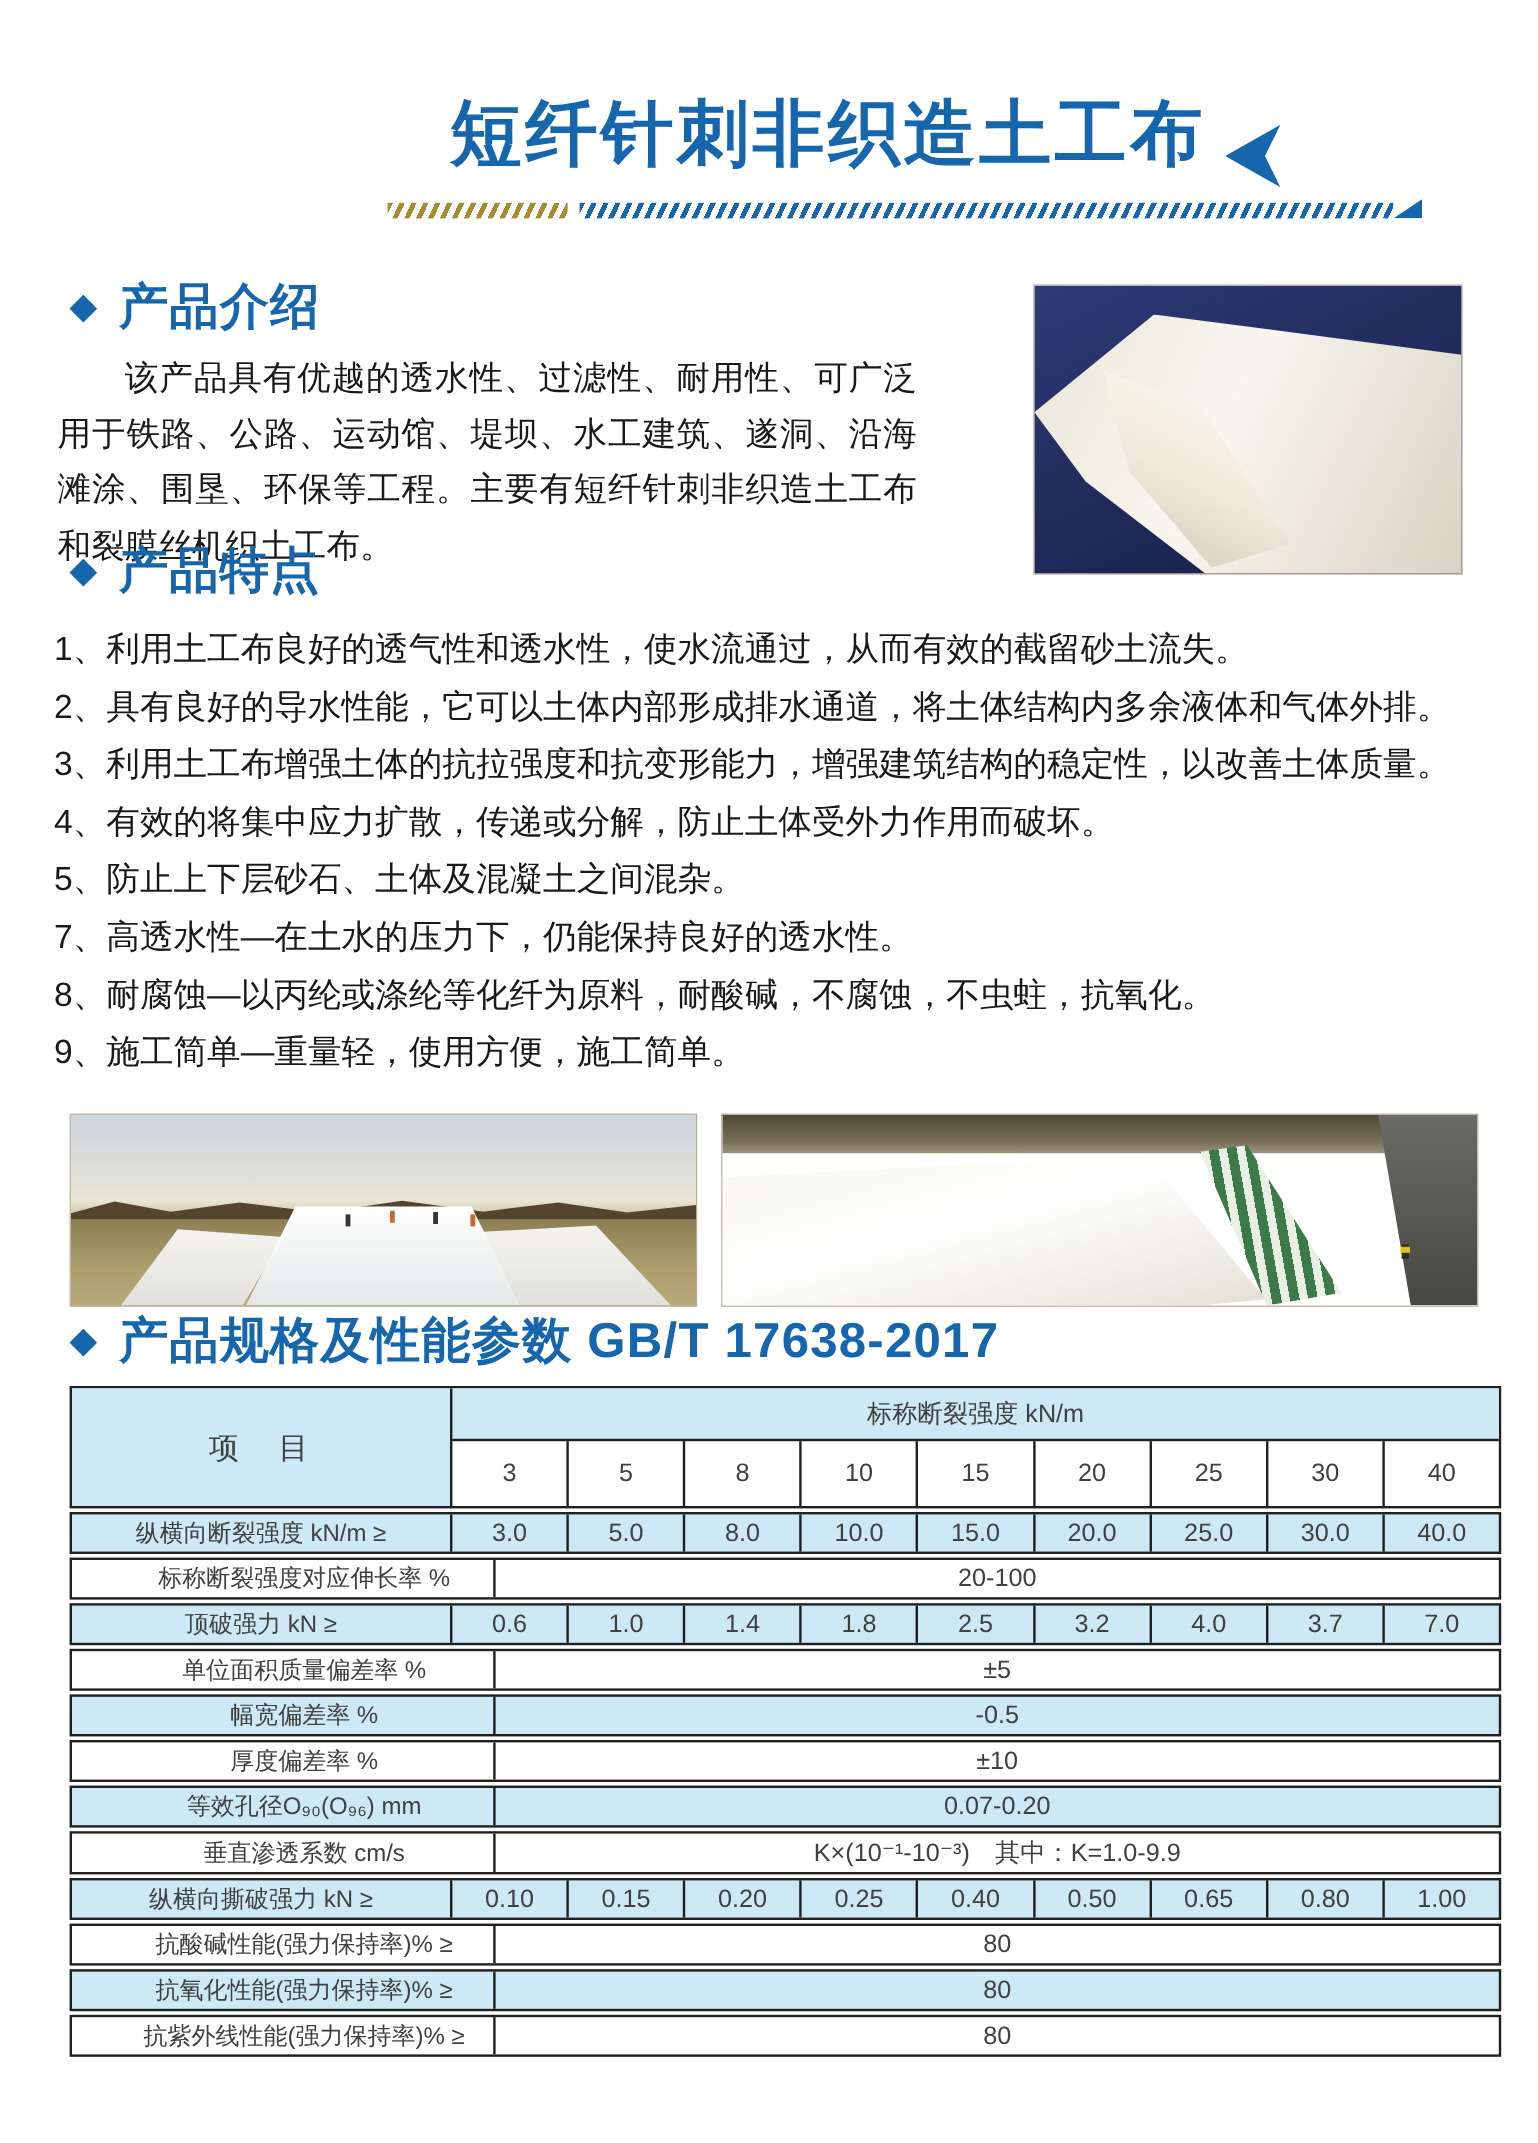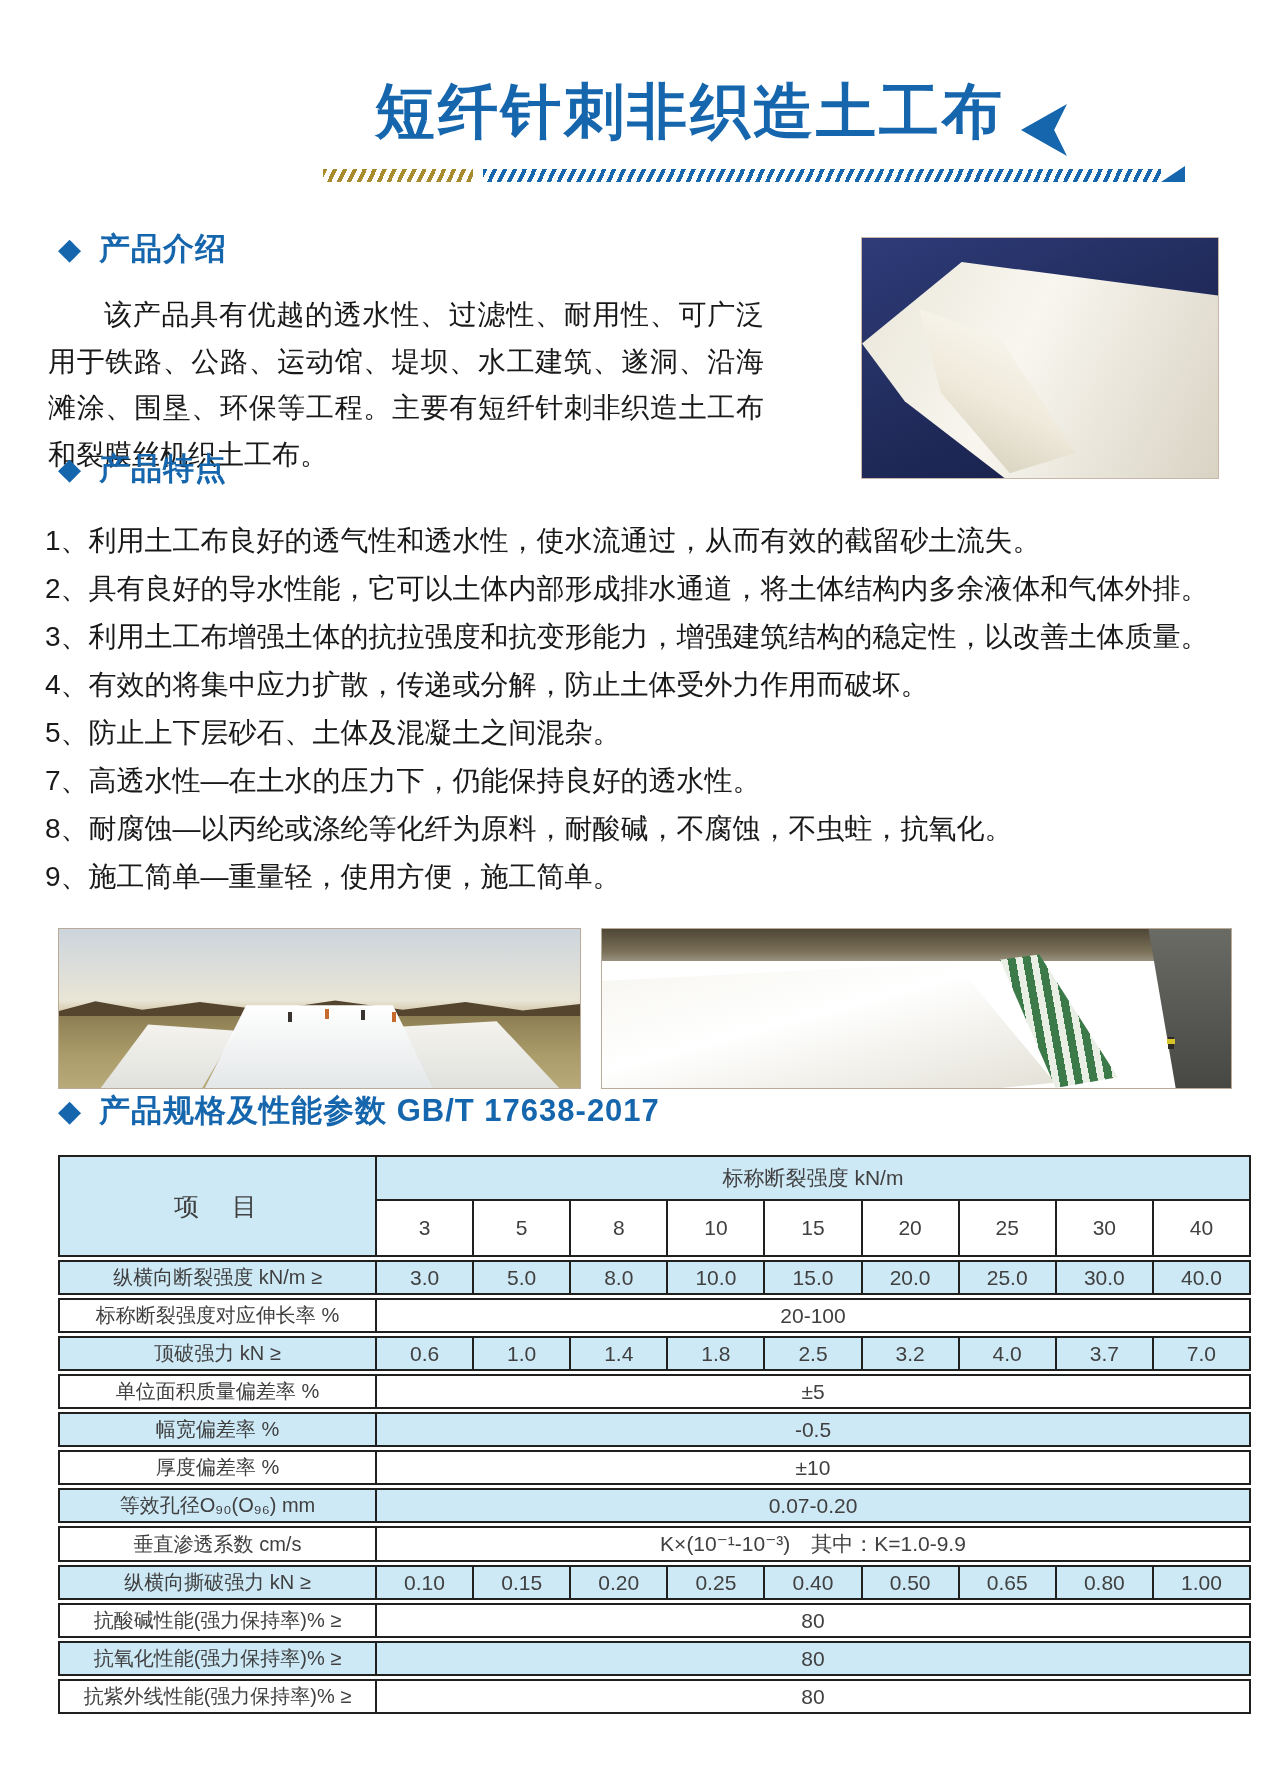--- a/index.html
+++ b/index.html
@@ -38,21 +38,21 @@
   }
   .stripe.end-tri{
     left:838px;width:24px;height:16px;top:-3px;
     background:var(--accent);
     clip-path:polygon(0 100%,100% 0,100% 100%);
   }
 
   
   .sec-head{position:absolute;display:flex;align-items:center;gap:18px;white-space:nowrap;}
   .diamond{color:var(--accent);font-size:30px;line-height:1;}
-  .sec-head h2{color:var(--accent);font-size:31px;font-weight:700;letter-spacing:1px;}
+  .sec-head h2{color:var(--accent);font-size:41px;font-weight:700;letter-spacing:1px;}
 
   
   .intro-text{
     position:absolute;left:45px;top:292px;width:716px;
     font-size:28px;line-height:46.5px;text-indent:2em;color:#191919;
     text-align:justify;
   }
 
   
   .photo-product{
@@ -114,21 +114,21 @@
   .aerial-worker{position:absolute;right:9%;top:68%;width:6px;height:12px;background:#2e2a26;}
   .aerial-worker::before{content:"";position:absolute;left:-1px;top:2px;width:8px;height:5px;background:#d8c428;}
 
   
   .spec-table{position:absolute;left:55px;top:1155px;width:1193px;}
   .trow{
     display:grid;grid-template-columns:315px repeat(9,1fr);
     border:2px solid var(--line);background:#fff;
   }
   .trow + .trow{margin-top:3px;}
-  .trow.span{grid-template-columns:315px 1fr;}
+  .trow.span{grid-template-columns:315px 1fr;padding-left:36px;}
   .trow.thead{grid-template-rows:44px 54px;}
   .trow.shade-row{background:var(--shade);}
   .tc{
     display:flex;align-items:center;justify-content:center;
     min-height:30px;font-size:21px;color:#404040;text-align:center;
     padding:2px 4px;white-space:nowrap;
   }
   .tc.lbl{font-size:20px;}
   .tc.corner{font-size:25px;letter-spacing:4px;}
   .tc.grade,.tc.val{font-family:"Liberation Sans","DejaVu Sans",sans-serif;}

